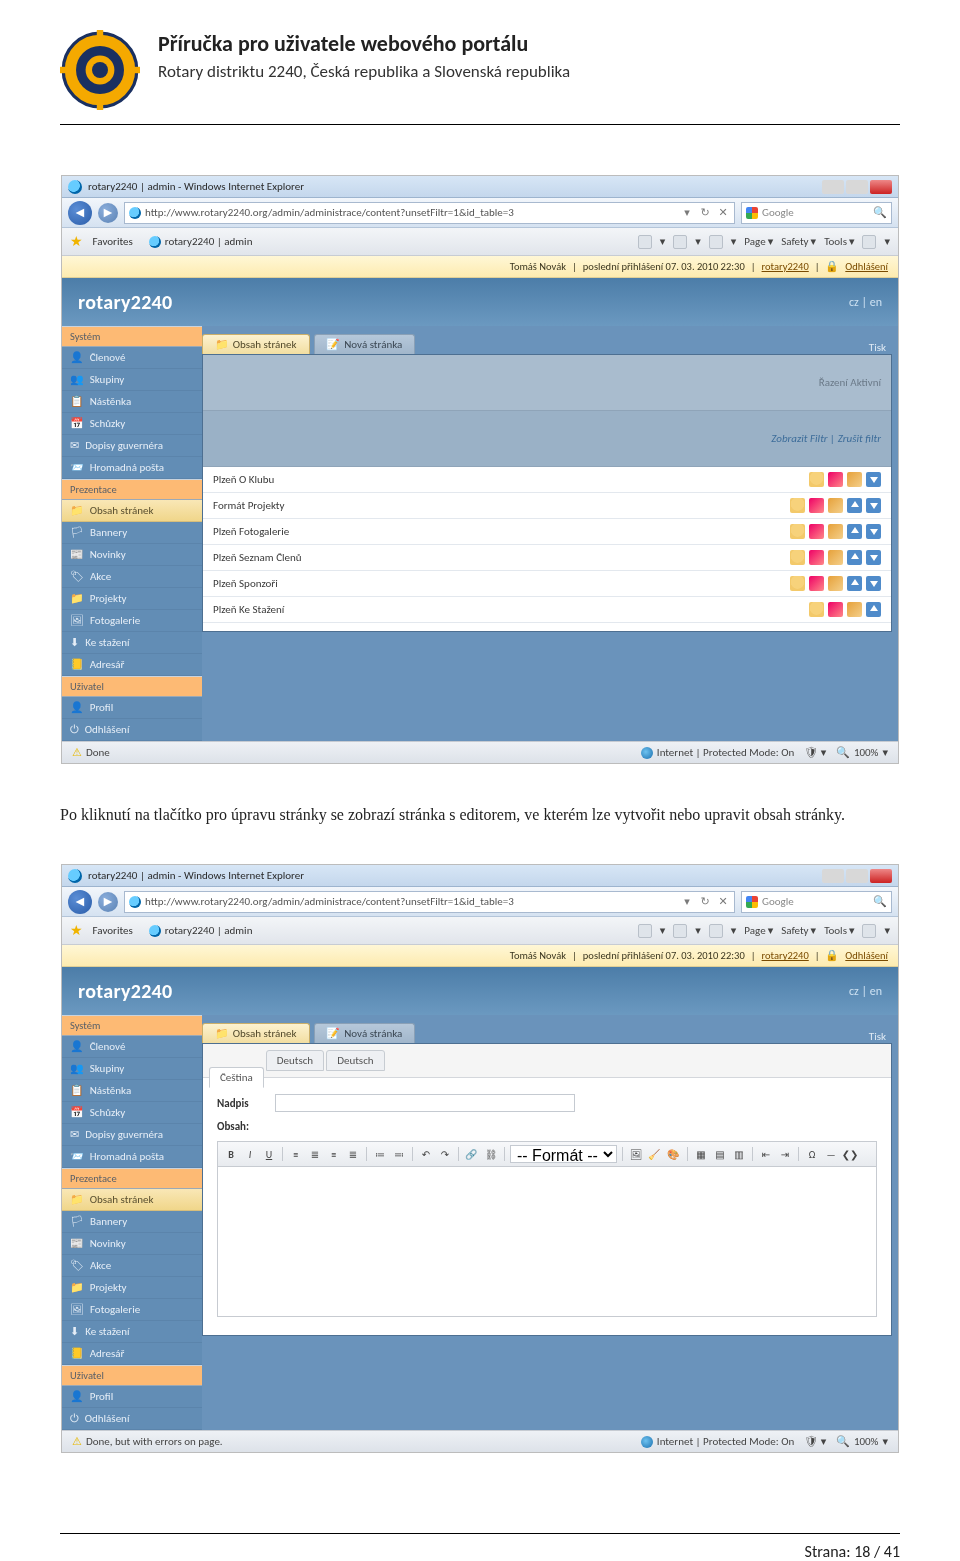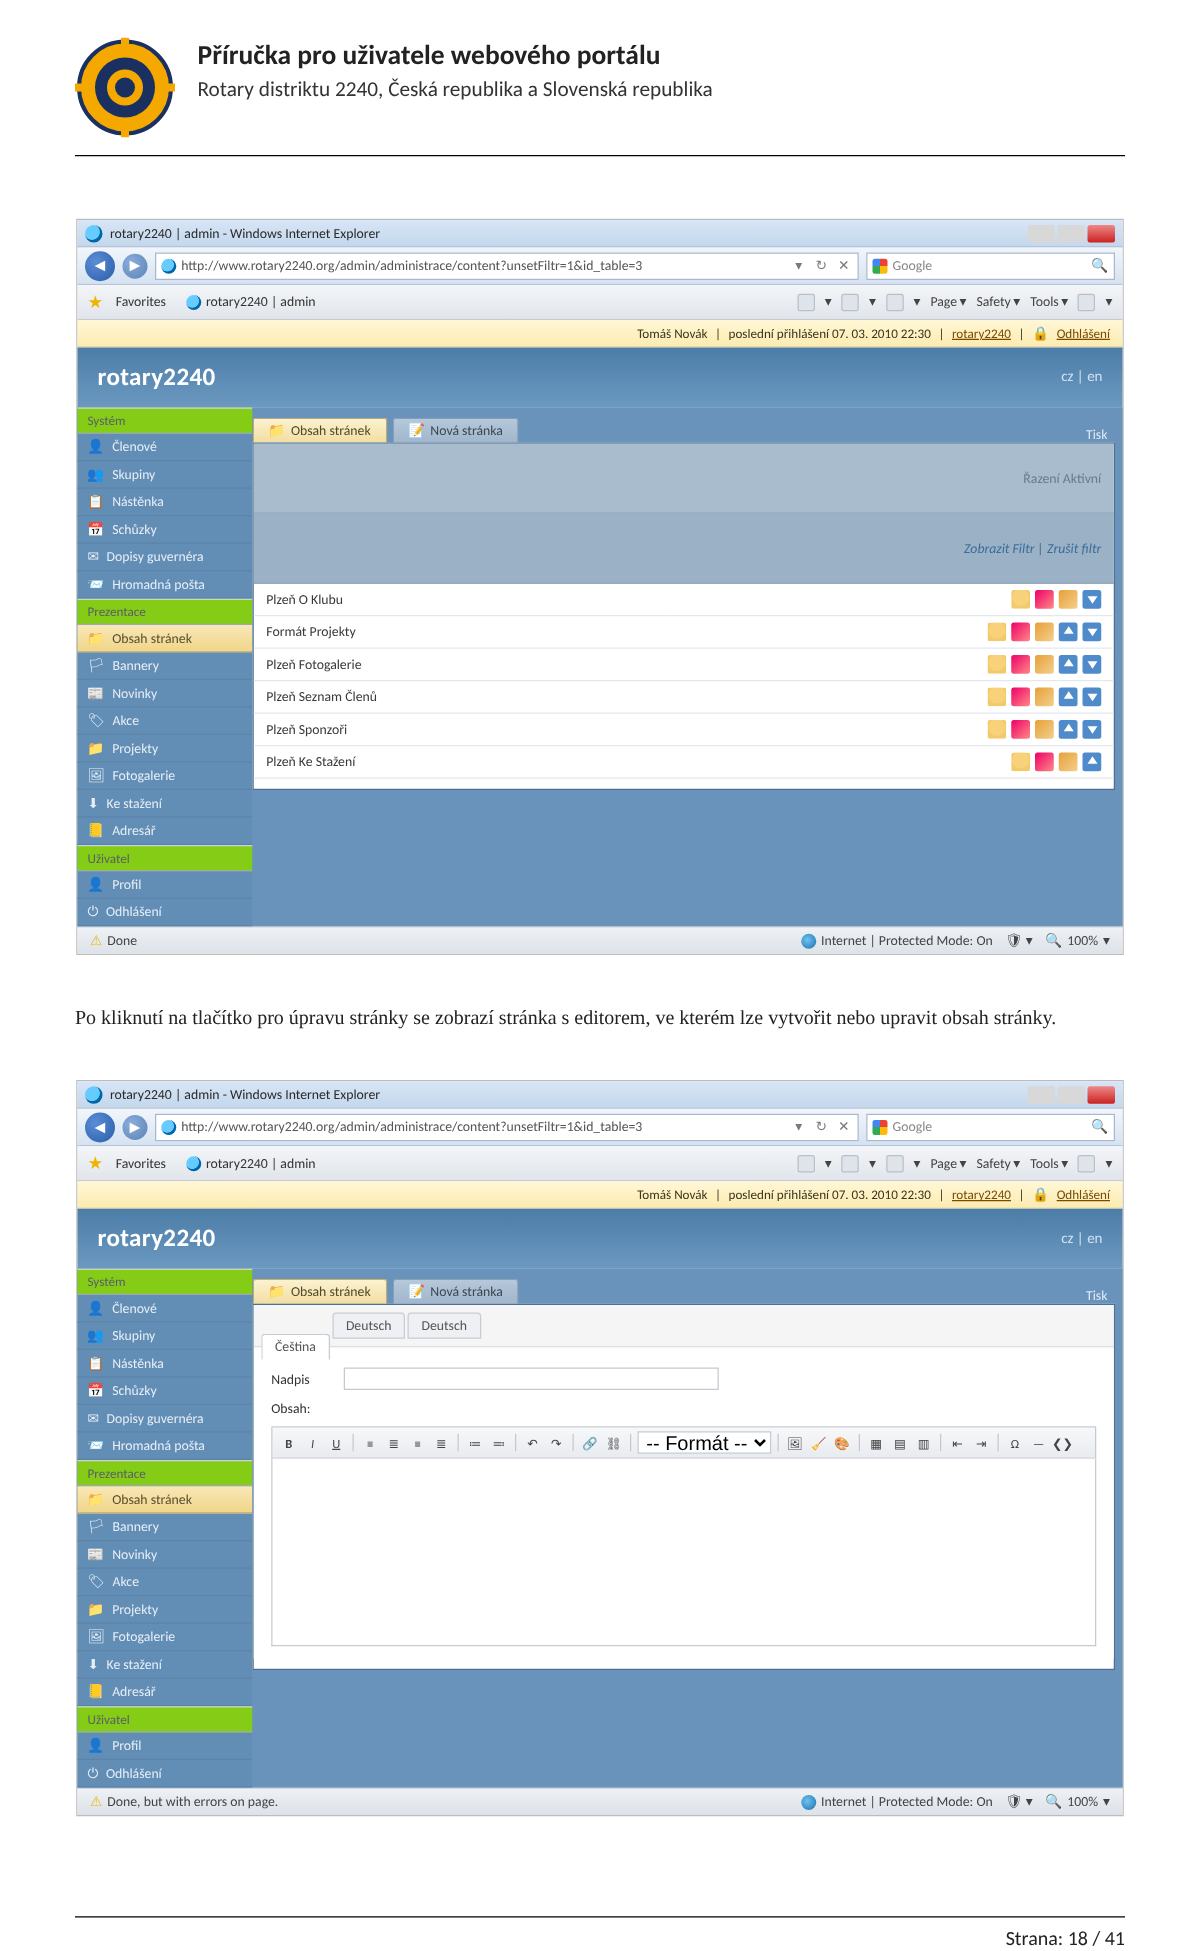--- a/index.html
+++ b/index.html
@@ -34,41 +34,41 @@
   .win-max { background: #d8d8d8; }
   .win-close { background: linear-gradient(#e88,#c22); }
   .ie-icon { width: 14px; height: 14px; background: radial-gradient(circle at 40% 40%, #6cf 0 50%, #06a 55% 100%); border-radius: 50%; }
   
   .navbar { height: 30px; background: linear-gradient(#f2f6fb,#d5e2f1); border-bottom: 1px solid #b4c5d9; display: flex; align-items: center; padding: 0 6px; gap: 6px; }
   .nav-btn { width: 24px; height: 24px; border-radius: 50%; background: radial-gradient(circle at 35% 35%, #5b8ed6, #2a5ca8); display: flex; align-items: center; justify-content: center; color: #fff; font-size: 14px; }
   .nav-back { }
   .addr-box { flex: 1; display: flex; align-items: center; background: #fff; border: 1px solid #a8b9cf; height: 22px; padding: 0 4px; gap: 4px; font-size: 11px; color: #555; }
   .addr-url { flex: 1; white-space: nowrap; overflow: hidden; }
   .addr-ic { width: 14px; height: 14px; display: inline-flex; align-items: center; justify-content: center; color: #7a7a7a; }
-  .search-box { width: 199px; display: flex; align-items: center; background: #fff; border: 1px solid #a8b9cf; height: 22px; padding: 0 4px; gap: 4px; font-size: 11px; color: #888; }
+  .search-box { width: 151px; display: flex; align-items: center; background: #fff; border: 1px solid #a8b9cf; height: 22px; padding: 0 4px; gap: 4px; font-size: 11px; color: #888; }
   .g-icon { width: 12px; height: 12px; background: conic-gradient(#ea4335 0 25%, #fbbc05 0 50%, #34a853 0 75%, #4285f4 0); border-radius: 2px; }
   
   .favbar { height: 28px; background: linear-gradient(#f3f5f8,#e1e5eb); border-bottom: 1px solid #c7ccd3; display: flex; align-items: center; padding: 0 8px; gap: 10px; font-size: 11px; color: #333; justify-content: space-between; }
   .fav-left { display: flex; align-items: center; gap: 10px; }
   .star { color: #f0b400; font-size: 14px; }
   .fav-menus { display: flex; align-items: center; gap: 8px; color: #444; }
   .fav-menus .menu-item { display: flex; align-items: center; gap: 2px; }
   .ic-sm { width: 14px; height: 14px; background: #dfe4ea; border: 1px solid #b9c0c9; border-radius: 2px; display: inline-block; }
   
   .notice { height: 22px; background: linear-gradient(#fff7d6,#fdebb0); border-bottom: 1px solid #e0cf97; display: flex; align-items: center; justify-content: flex-end; padding: 0 10px; gap: 6px; font-size: 10.5px; color: #3a3620; }
   .notice a { color: #7a4b00; text-decoration: underline; }
   .notice-ic { font-size: 11px; }
   
   .apphead { height: 48px; background: linear-gradient(#4c7da8,#6b99c0); display: flex; align-items: center; padding: 0 16px; justify-content: space-between; }
   .apphead-title { color: #fff; font-size: 20px; font-weight: bold; letter-spacing: .3px; }
   .apphead-right { display: flex; gap: 6px; color: #cde1f2; font-size: 12px; }
   
   .appbody { display: flex; background: #6a93bb; min-height: 330px; }
   .sidebar { width: 140px; background: #628db5; display: flex; flex-direction: column; font-size: 11px; }
-  .side-sec { background: #84cc16; color: #5a6068; padding: 3px 8px; font-size: 10.5px; border-top: 1px solid #cad3dc; border-bottom: 1px solid #9ba9b6; }
+  .side-sec { background: #fdba74; color: #5a6068; padding: 3px 8px; font-size: 10.5px; border-top: 1px solid #cad3dc; border-bottom: 1px solid #9ba9b6; }
   .side-item { display: flex; align-items: center; gap: 6px; padding: 4px 8px; color: #e6eef7; cursor: pointer; border-bottom: 1px solid #5b84ab; }
   .side-item.active { background: linear-gradient(#f9e7b6,#f0d68a); color: #5a5030; border-bottom: 1px solid #d7be7b; }
   .content { flex: 1; background: #6a93bb; padding: 0 6px 6px 0; }
   .tabs { display: flex; align-items: flex-end; height: 28px; gap: 4px; padding-top: 6px; }
   .tab {
     padding: 3px 12px; background: linear-gradient(#fcf2d0,#f2dea1);
     border: 1px solid #caaf6a; border-bottom: none;
     font-size: 11px; color: #524a2c; display: flex; gap: 4px; align-items: center;
     border-radius: 3px 3px 0 0;
   }
@@ -90,21 +90,21 @@
   .act.down { background: #4f8bca; }
   .act.up::after, .act.down::after { content: ""; display:block; width:0; height:0; margin:3px auto 0; }
   .act.up::after { border-left:4px solid transparent; border-right:4px solid transparent; border-bottom:6px solid #fff; }
   .act.down::after { border-left:4px solid transparent; border-right:4px solid transparent; border-top:6px solid #fff; margin-top:5px; }
   
   .langtabs { display: flex; gap: 2px; padding: 6px; background: #f5f5f5; border-bottom: 1px solid #d4d7dc; }
   .langtab { padding: 3px 10px; font-size: 11px; border: 1px solid #c7ccd2; background: #eef0f3; color: #555; border-radius: 3px 3px 0 0; }
   .langtab.active { background: #fff; border-bottom: 1px solid #fff; position: relative; top: 17px; }
   .form-area { padding: 10px 14px; background: #fff; }
   .form-row { display: flex; align-items: center; margin: 6px 0 8px; gap: 8px; font-size: 11px; }
-  .form-row label { width: 50px; font-weight: normal; color: #333; }
+  .form-row label { width: 50px; font-weight: bold; color: #333; }
   .form-row input[type=text] { width: 300px; height: 18px; border: 1px solid #c5cad1; font-size: 11px; padding: 1px 4px; }
   .toolbar { border: 1px solid #c7cbd1; background: linear-gradient(#f7f8fa,#e8ebef); padding: 3px 5px; display: flex; align-items: center; gap: 3px; flex-wrap: wrap; font-size: 10px; color: #444; }
   .tb { width: 16px; height: 16px; display: inline-flex; align-items: center; justify-content: center; border-radius: 2px; cursor: pointer; }
   .tb-sep { width: 1px; height: 14px; background: #c5c9cf; margin: 0 2px; }
   .tb-sel { height: 18px; border: 1px solid #c5cad1; font-size: 16px; background: #fff; padding: 0 2px; }
   .editor-body { height: 150px; border: 1px solid #c7cbd1; border-top: none; background: #fff; }
   
   .statusbar { height: 22px; background: linear-gradient(#eef1f5,#dde2e9); border-top: 1px solid #c6cbd2; display: flex; align-items: center; padding: 0 10px; font-size: 11px; color: #444; justify-content: space-between; }
   .status-right { display: flex; align-items: center; gap: 10px; }
   .status-seg { display: flex; align-items: center; gap: 4px; }

